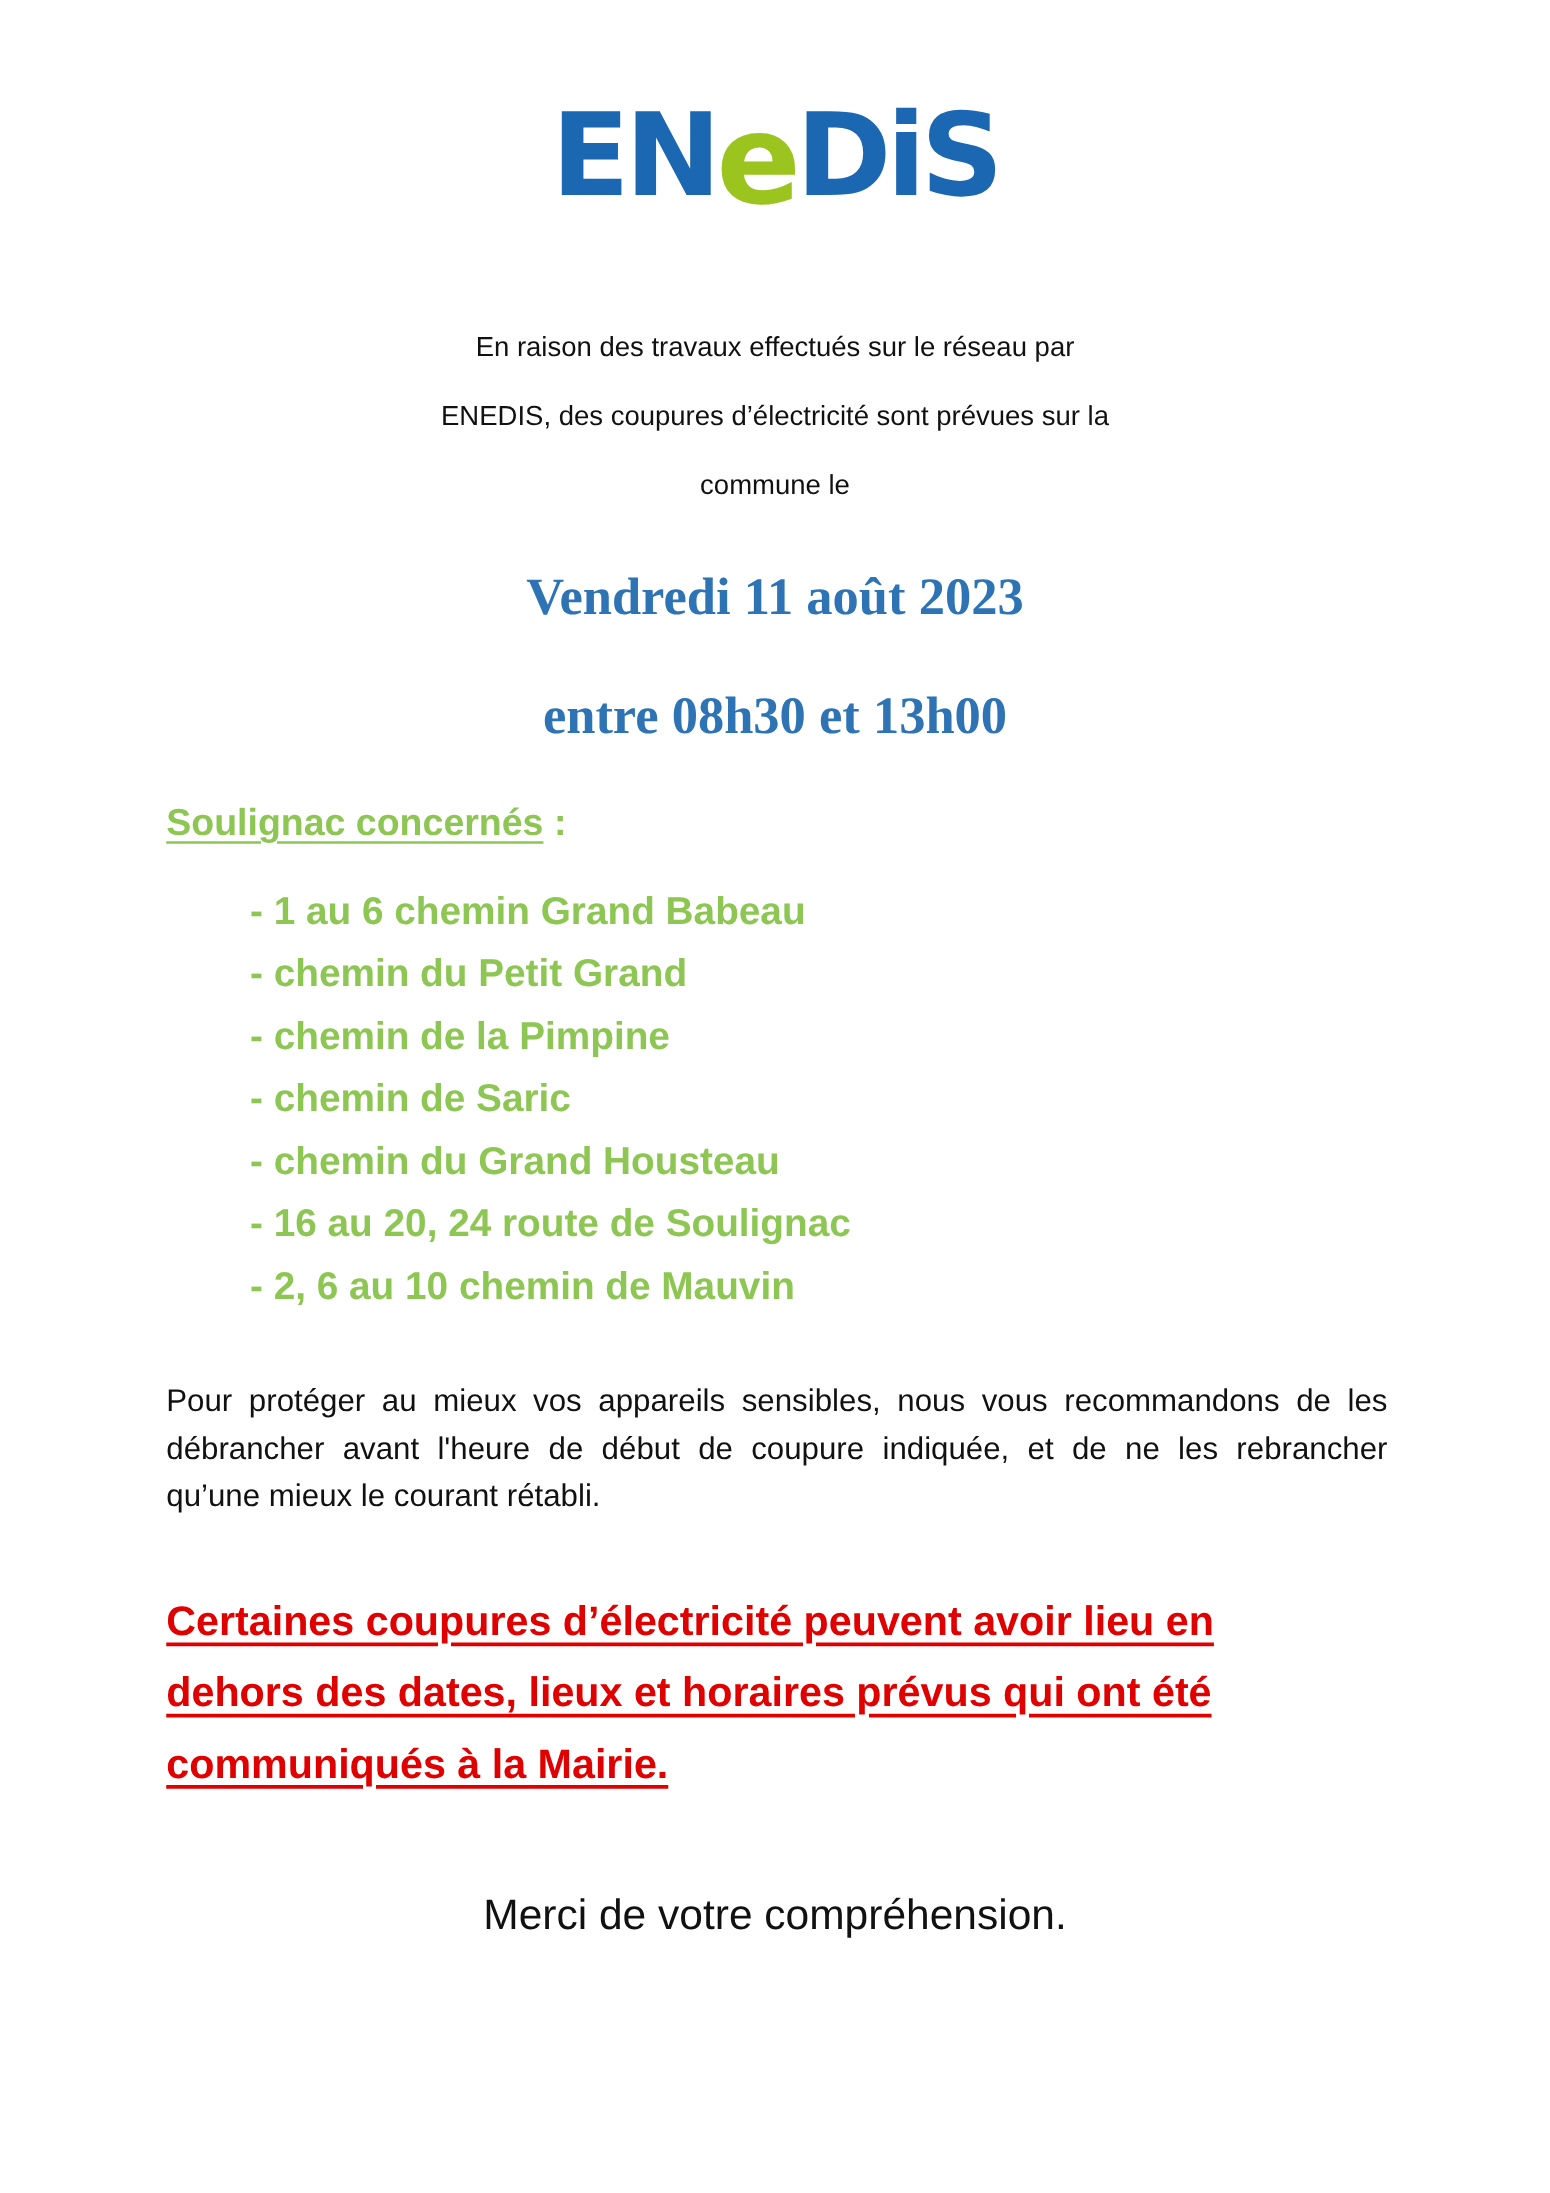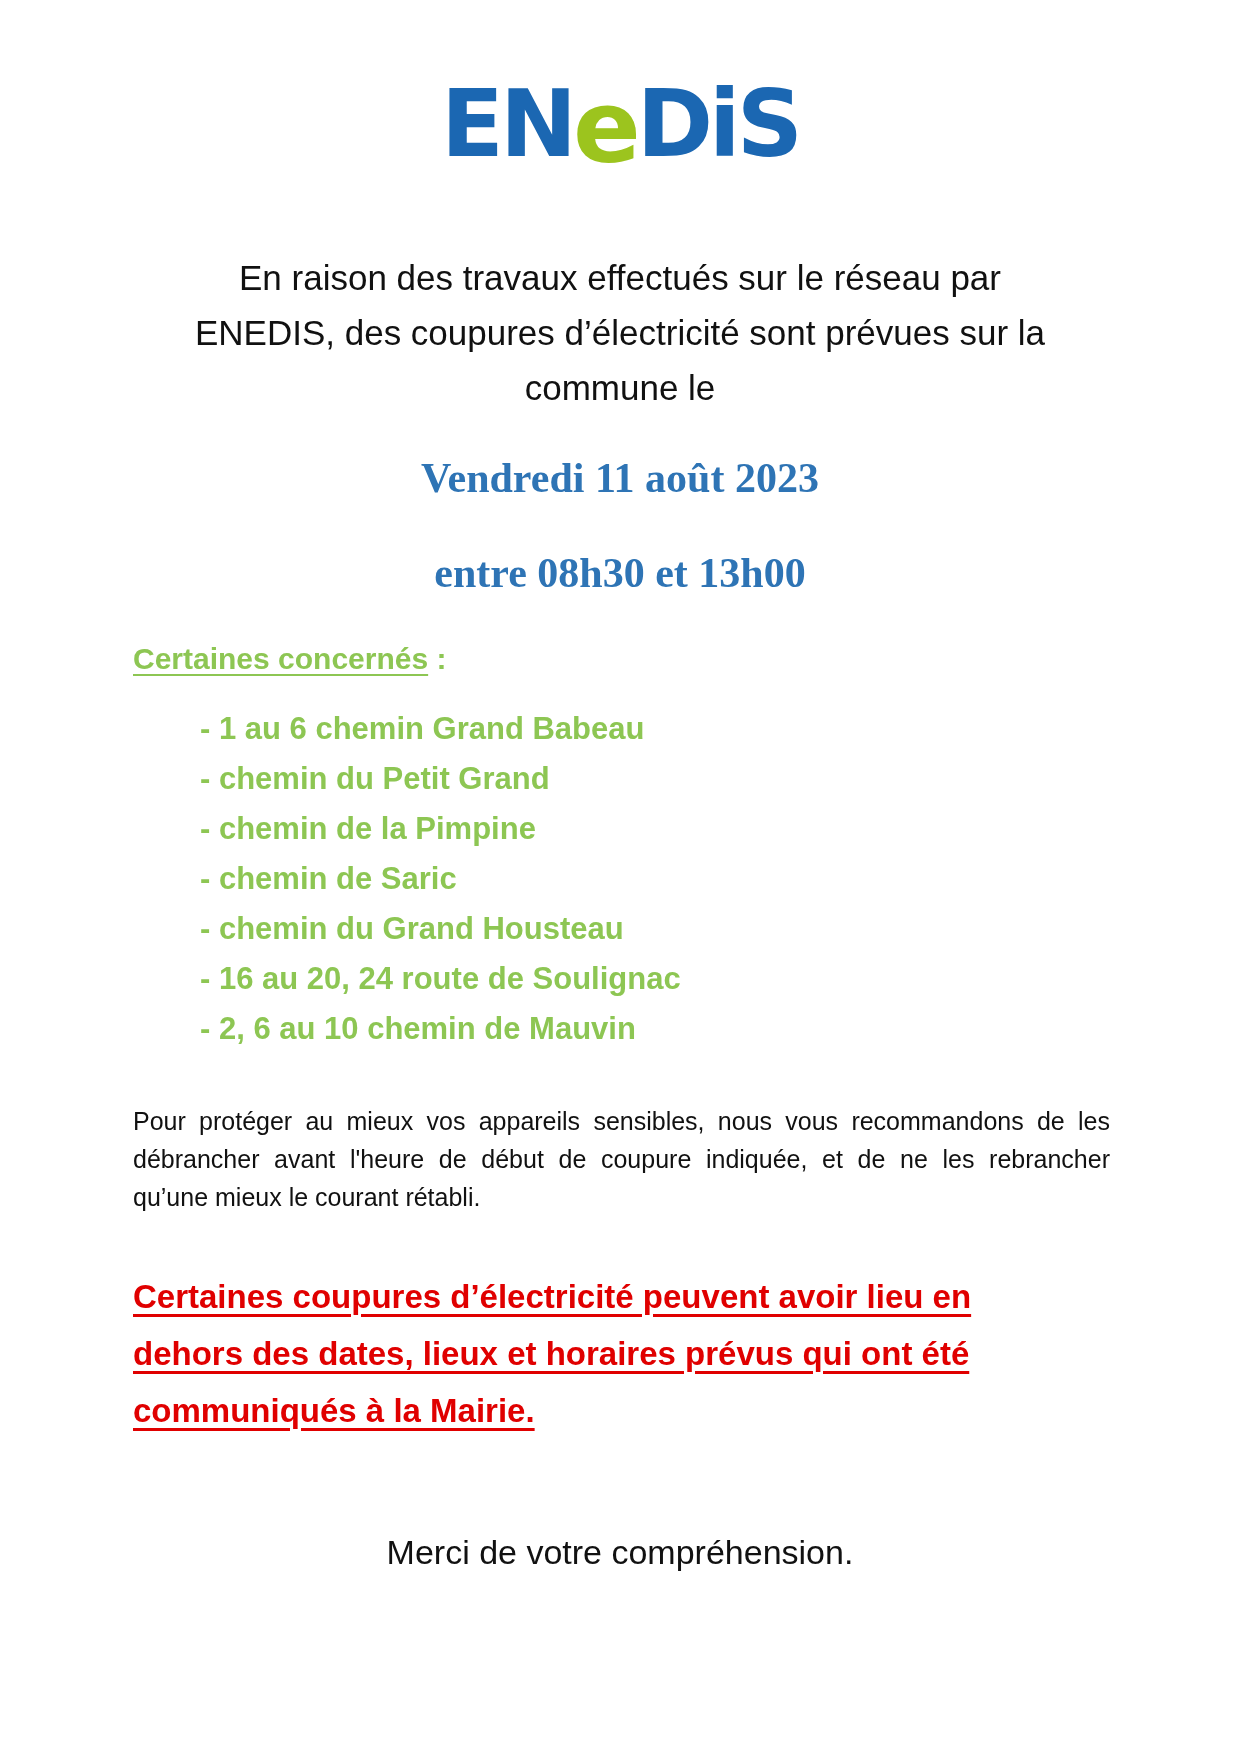--- a/index.html
+++ b/index.html
@@ -35,21 +35,21 @@
     font-weight: bold;
     font-size: 23px;
     letter-spacing: 2px;
     color: #1b67b2;
   }
 
   
   .intro {
     margin-top: 72px;
     text-align: center;
-    font-size: 35px;
+    font-size: 22px;
     line-height: 55px;
     color: #111111;
   }
 
   
   .blue-heading {
     text-align: center;
     color: #2e74b5;
     font-weight: bold;
     font-size: 42px;
@@ -90,21 +90,21 @@
     margin: 52px 130px 0 133px;
     font-size: 33px;
     font-weight: bold;
     line-height: 57px;
     color: #e00000;
   }
   .warning .wline { text-decoration: underline; text-decoration-thickness: 3px; text-underline-offset: 6px; }
 
   
   .closing {
-    margin-top: 94px;
+    margin-top: 74px;
     text-align: center;
     font-size: 34px;
     color: #111111;
   }
 </style>
 </head>
 <body>
 
 <div class="page">
 
@@ -117,21 +117,21 @@
   <div class="intro">
     <div>En raison des travaux effectués sur le réseau par</div>
     <div>ENEDIS, des coupures d’électricité sont prévues sur la</div>
     <div>commune le</div>
   </div>
 
   <div class="blue-heading date">Vendredi 11 août 2023</div>
   <div class="blue-heading time">entre 08h30 et 13h00</div>
 
   <div class="quartiers-heading">
-    <span class="underlined">Certaines concernés</span><span> :</span>
+    <span class="underlined">Soulignac concernés</span><span> :</span>
   </div>
   <ul class="quartiers-list">
     <li>- 1 au 6 chemin Grand Babeau</li>
     <li>- chemin du Petit Grand</li>
     <li>- chemin de la Pimpine</li>
     <li>- chemin de Saric</li>
     <li>- chemin du Grand Housteau</li>
     <li>- 16 au 20, 24 route de Soulignac</li>
     <li>- 2, 6 au 10 chemin de Mauvin</li>
   </ul>

